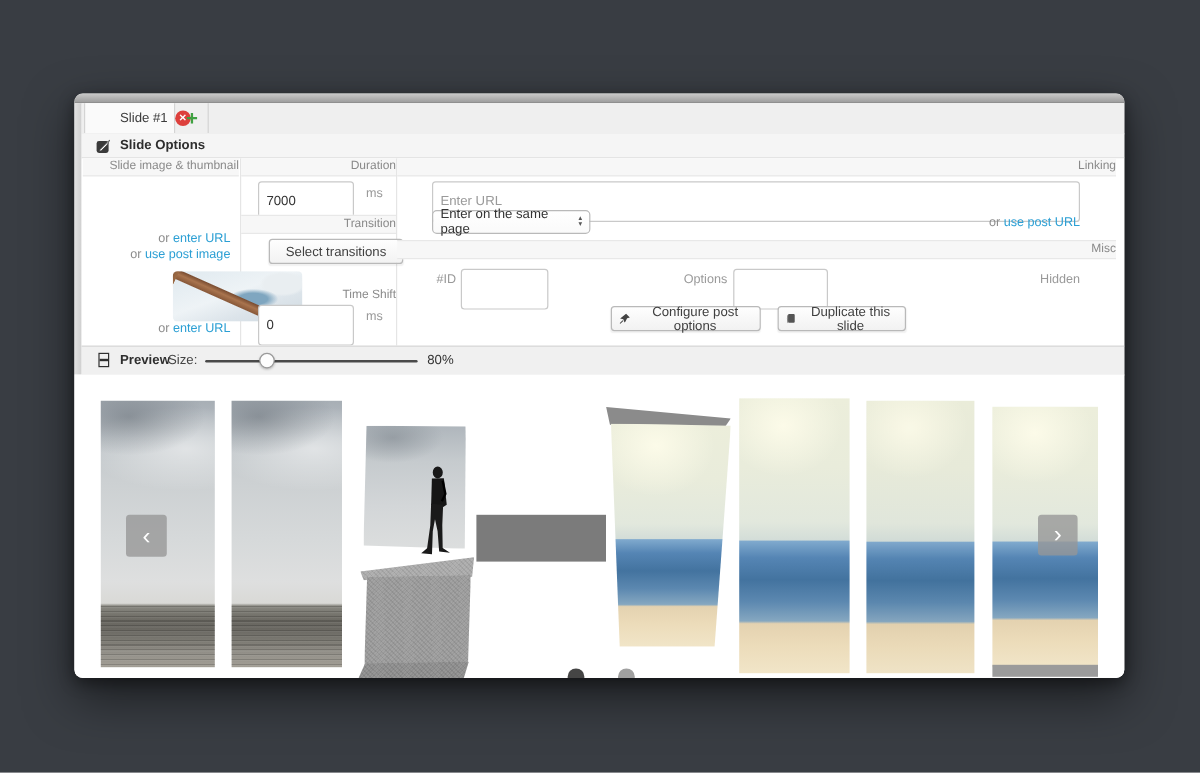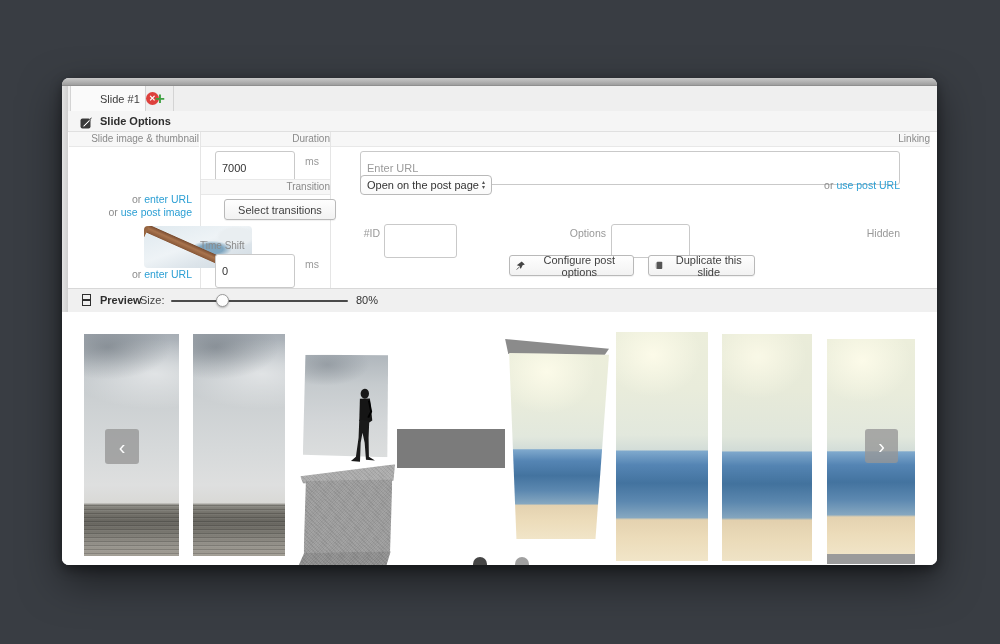--- a/index.html
+++ b/index.html
@@ -33,21 +33,21 @@
       radial-gradient(ellipse 26px 14px at 85% 25%, #e9eef1 0 60%, transparent 75%),
       linear-gradient(160deg,#dfe9ef 0%,#eef3f6 45%,#dce4ea 70%,#cfd9e0 100%);}
   .linkline{font-size:10.5px;color:#8c8c8c;text-align:right;}
   .linkline a{color:#2b9fd4;text-decoration:none;}
   .clickbox{left:82px;top:228px;width:108px;height:38px;border:1px solid #ddd;border-radius:4px;background:#fff;
             font-size:10px;color:#b3b3b3;letter-spacing:0.5px;display:flex;align-items:center;justify-content:center;}
   .txtinput{position:absolute;border:1px solid #c9c9c9;border-radius:3px;font-size:11px;color:#333;padding:16px 6px;box-sizing:border-box;
             font-family:"Liberation Sans",sans-serif;background:#fff;}
   .txtinput::placeholder{color:#9a9a9a;}
   .unit{font-size:10.5px;color:#999;}
-  .smallhead{font-size:10px;color:#8a8a8a;text-align:left;}
+  .smallhead{font-size:10px;color:#8a8a8a;text-align:right;}
   .btn{position:absolute;background:linear-gradient(#fefefe,#f2f2f2);border:1px solid #b9b9b9;border-radius:3px;
        font-size:11px;color:#3f3f3f;display:flex;align-items:center;justify-content:center;gap:6px;box-sizing:border-box;
        box-shadow:0 1px 1px rgba(0,0,0,0.06);}
   .selectbox{left:366px;top:175px;width:132px;height:20px;border:1px solid #b9b9b9;border-radius:4px;background:linear-gradient(#fff,#fafafa);
              display:flex;align-items:center;justify-content:space-between;padding:0 6px;box-sizing:border-box;}
   .selecttext{font-size:11px;color:#333;}
   .updown{display:flex;flex-direction:column;font-size:6px;line-height:5px;color:#555;}
   
   .toggle{left:845px;top:224px;width:26px;height:14px;border:1px solid #ccc;border-radius:8px;background:#f5f5f5;}
   .knob{position:absolute;left:11px;top:-2px;width:16px;height:16px;border-radius:50%;background:#fcfcfc;border:1px solid #c6c6c6;box-sizing:border-box;box-shadow:0 1px 2px rgba(0,0,0,0.15);}
@@ -132,30 +132,31 @@
     <span class="abs unit" style="left:243px;top:77px;">ms</span>
     <div class="colhead" style="left:139px;top:101px;width:129px;border-top:1px solid #e8e8e8;">Transition</div>
     <button class="btn" style="left:162px;top:121px;width:112px;height:21px;">Select transitions</button>
     <div class="abs smallhead" style="left:138px;top:162px;width:130px;">Time Shift</div>
     <input class="txtinput" style="left: 153px; top: 176px; width: 80px; height: 20px;" value="0">
     <span class="abs unit" style="left:243px;top:180px;">ms</span>
 
     <div class="colhead" style="left:269px;top:54px;width:599px;">Linking</div>
     <input class="txtinput" style="left: 298px; top: 73px; width: 540px; height: 19px;" placeholder="Enter URL">
     <div class="abs selectbox" style="left:298px;top:97px;">
-      <span class="selecttext">Open on the post page</span>
+      <span class="selecttext">Enter on the same page</span>
       <span class="updown">
           <span>▴</span>
           <span>▾</span>
         </span>
     </div>
     <div class="abs linkline" style="left:600px;top:101px;width:238px;">
       <span>or </span><a href="#">use post URL</a>
     </div>
 
+    <div class="colhead" style="left:269px;top:122px;width:599px;border-top:1px solid #e8e8e8;">Misc</div>
     <div class="abs unit" style="left:280px;top:149px;width:38px;text-align:right;">#ID</div>
     <input class="txtinput" style="left: 322px; top: 146px; width: 73px; height: 16px;" value="">
     <div class="abs unit" style="left:486px;top:149px;width:58px;text-align:right;">Options</div>
     <input class="txtinput" style="left: 549px; top: 146px; width: 79px; height: 16px;" value="">
     <div class="abs unit" style="left:738px;top:149px;width:100px;text-align:right;">Hidden</div>
     <div class="abs toggle">
         <div class="knob"></div>
       </div>
 
     <button class="btn" style="left:447px;top:177px;width:125px;height:21px;">

